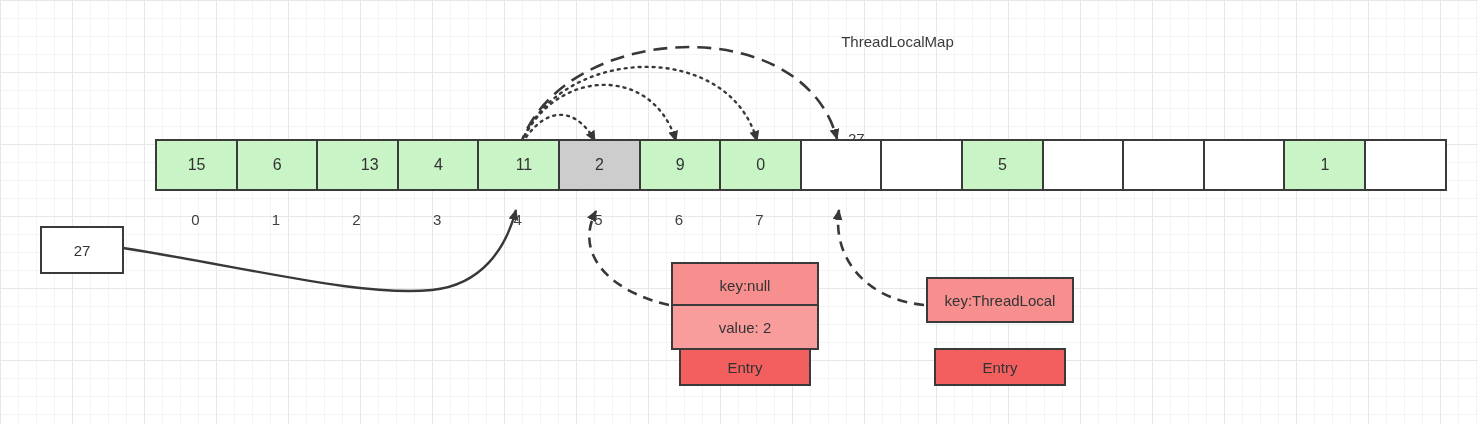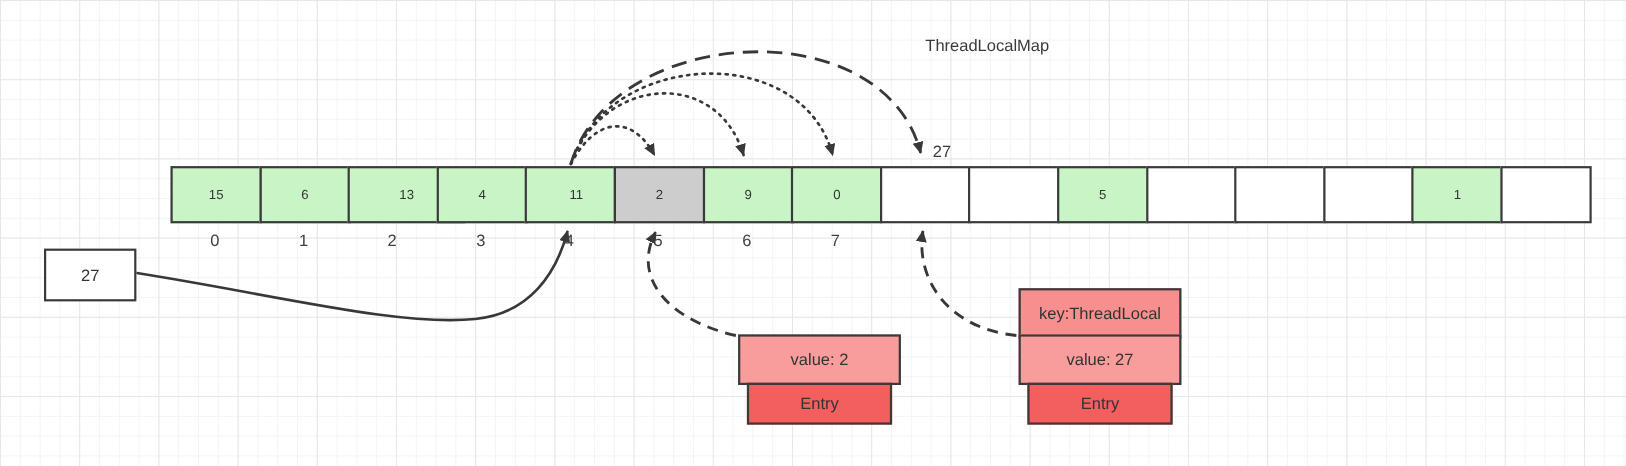--- a/index.html
+++ b/index.html
@@ -16,24 +16,24 @@
     background-size:72px 72px,72px 72px,18px 18px,18px 18px;
     font-family:"Liberation Sans", sans-serif;
     color:#383838;
   }
   .arrows{position:absolute;left:0;top:0;pointer-events:none;}
   .dot  {fill:none;stroke:#383838;stroke-width:2.4;stroke-dasharray:2 5;stroke-linecap:round;}
   .dash {fill:none;stroke:#383838;stroke-width:2.6;stroke-dasharray:14 8;}
   .dash2{fill:none;stroke:#383838;stroke-width:2.6;stroke-dasharray:10 7;}
   .solid{fill:none;stroke:#383838;stroke-width:2.4;}
   .cell{
-    position:absolute;top:151px;height:52px;
+    position:absolute;top:139px;height:52px;
     box-sizing:border-box;border:2.5px solid #3a3a3a;
     display:flex;align-items:center;justify-content:center;
-    font-size:12px;color:#333;
+    font-size:16px;color:#333;
   }
   .idx{
     position:absolute;top:211px;width:40px;text-align:center;
     font-size:15px;color:#3f3f3f;
   }
   .title{
     position:absolute;left:825px;top:33px;width:145px;text-align:center;
     font-size:15px;color:#3a3a3a;
   }
   .probe-label{
@@ -106,30 +106,30 @@
       <div class="idx" style="left: 497.7px;">4</div>
       <div class="idx" style="left: 578.3px;">5</div>
       <div class="idx" style="left: 658.9px;">6</div>
       <div class="idx" style="left: 739.5px;">7</div>
     </div>
 
   <div class="pointer-box">
     <span>27</span>
   </div>
 
+  <div class="entry-row e-key entry1" style="background: rgb(247, 143, 143);">
+    <span>key:null</span>
+  </div>
   <div class="entry-row e-value entry1" style="background: rgb(249, 156, 156);">
     <span>value: 2</span>
   </div>
   <div class="entry-row e-footer entry1" style="background: rgb(243, 95, 95);">
     <span>Entry</span>
   </div>
 
-  <div class="entry-row e-key entry2" style="background: rgb(247, 143, 143);">
+  <div class="entry-row e-key entry2" style="background: rgb(247, 143, 143); margin-top: 15px;">
     <span>key:ThreadLocal</span>
-  </div>
-  <div class="entry-row e-value entry2" style="background: rgb(249, 156, 156);">
-    <span>value: 27</span>
   </div>
   <div class="entry-row e-footer entry2" style="background: rgb(243, 95, 95);">
     <span>Entry</span>
   </div>
 
 </div>
 
 </body></html>

